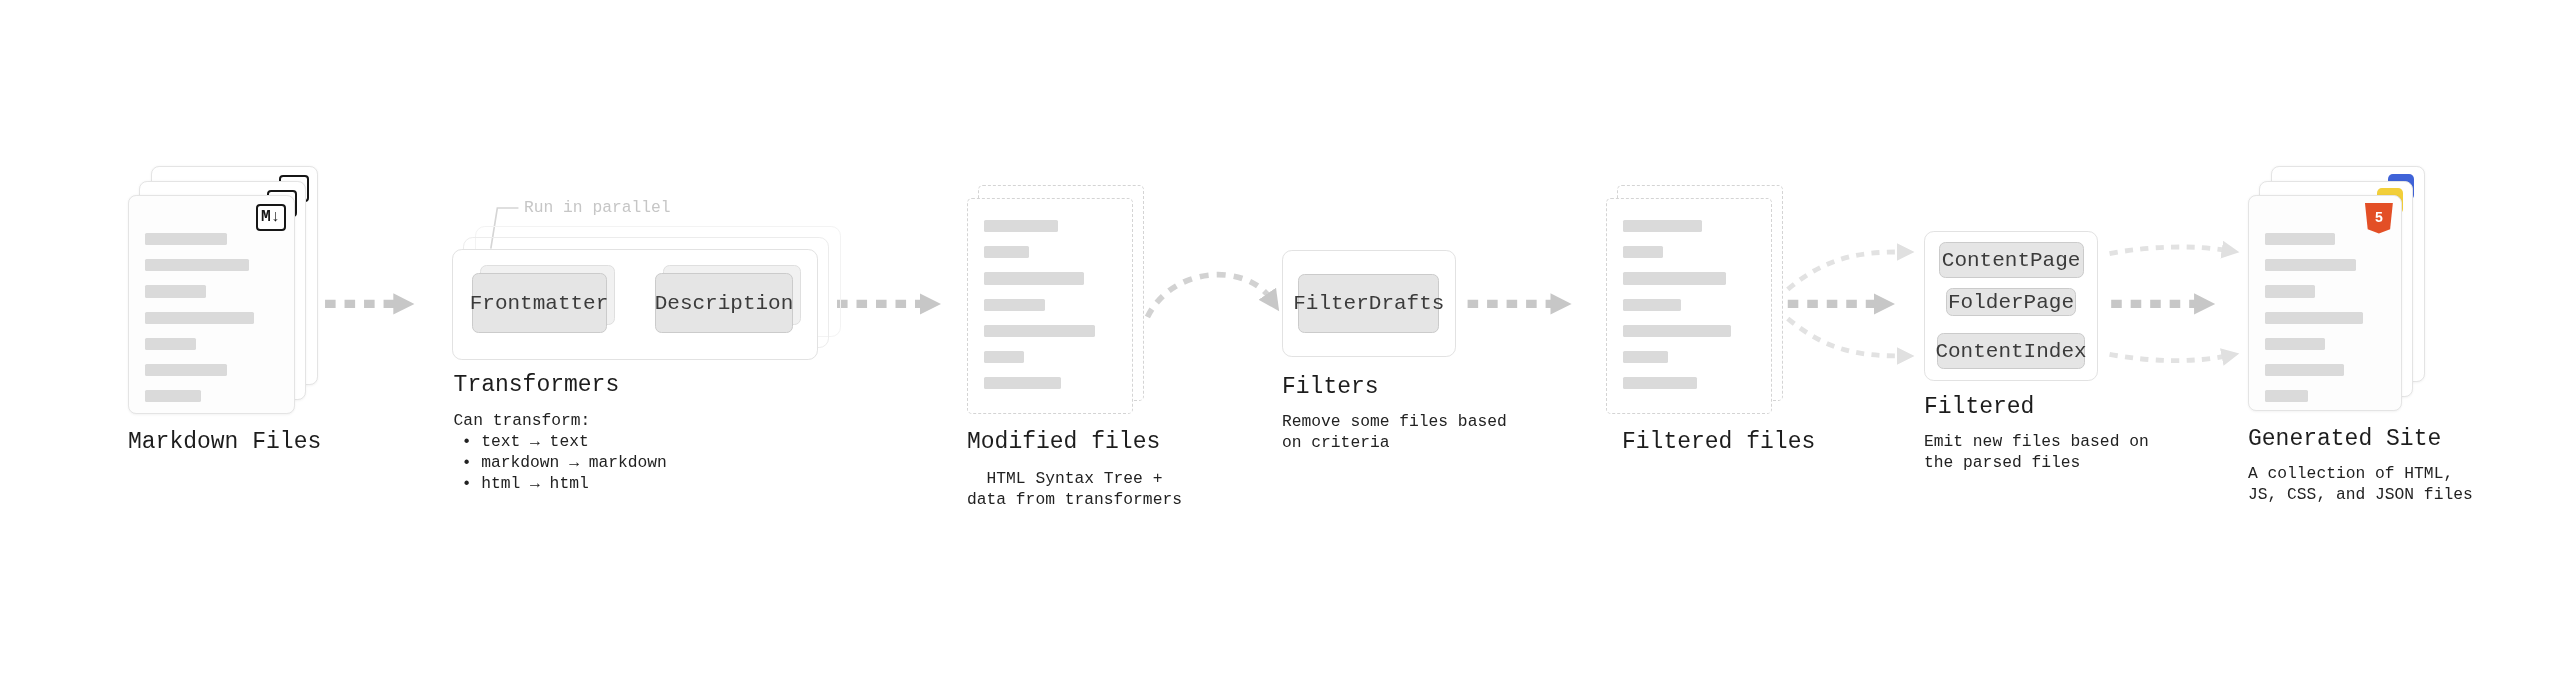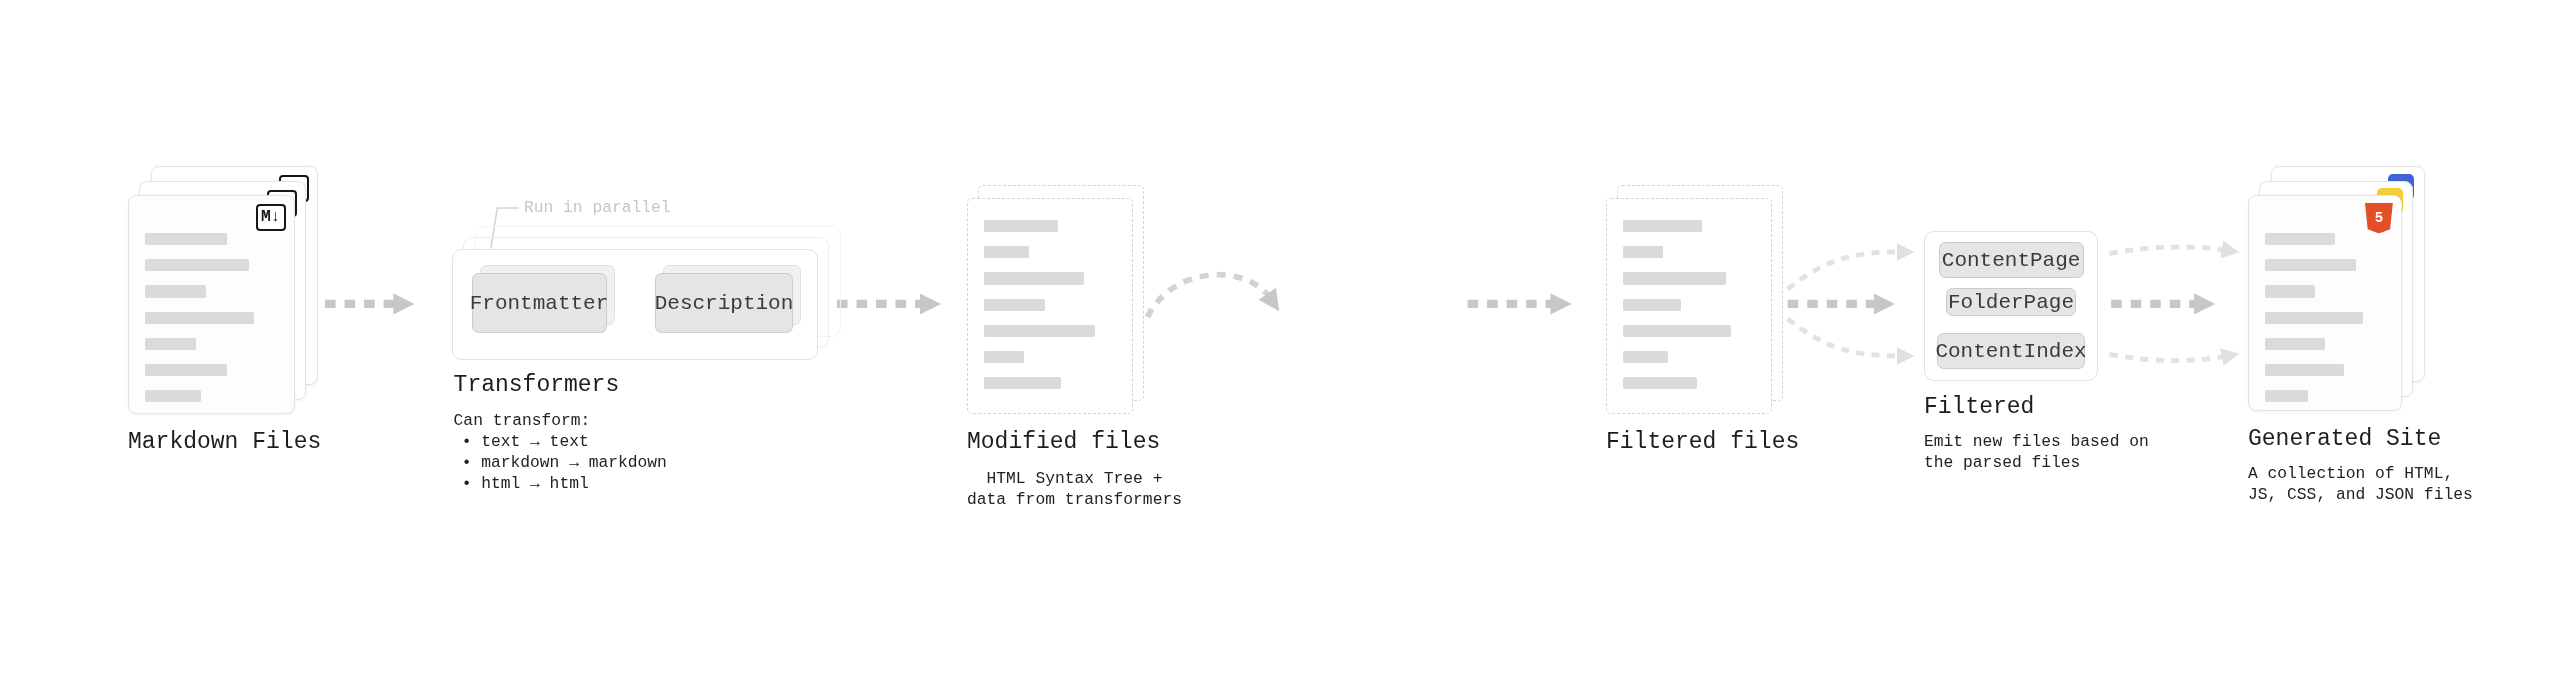--- a/index.html
+++ b/index.html
@@ -138,35 +138,44 @@
         <div class="bar" style="width:58%"></div>
       </div>
     </div>
     <div class="node-title" style="left:0; top:244px;">Modified files</div>
     <div class="node-desc" style="left:0; top:283px;">
       <div>HTML Syntax Tree +</div>
       <div>data from transformers</div>
     </div>
   </div>
 
+  <div class="node" style="left:1282px; top:250px; width:268px; height:268px;">
+    <div class="panel" style="left:0; top:0; width:174px; height:107px;"></div>
+    <div class="chip" style="left:16.3px; top:24.4px; width:141px; height:59px;">FilterDrafts</div>
+    <div class="node-title" style="left:0; top:124px;">Filters</div>
+    <div class="node-desc" style="left:0; top:161px;">
+      <div>Remove some files based</div>
+      <div>on criteria</div>
+    </div>
+  </div>
 
   <div class="node" style="left:1606px; top:185px; width:228px; height:341px;">
     <div class="card dashed" style="left:11.4px; top:0; width:166px; height:216px;"></div>
     <div class="card dashed" style="left:0; top:13px; width:166px; height:216px;">
       <div class="lines no-badge">
         <div class="bar" style="width:60%"></div>
         <div class="bar" style="width:30%"></div>
         <div class="bar" style="width:78%"></div>
         <div class="bar" style="width:44%"></div>
         <div class="bar" style="width:82%"></div>
         <div class="bar" style="width:34%"></div>
         <div class="bar" style="width:56%"></div>
       </div>
     </div>
-    <div class="node-title" style="left:0; top:244px;">Filtered files</div>
+    <div class="node-title" style="left:16px; top:244px;">Filtered files</div>
   </div>
 
   <div class="node" style="left:1924px; top:231px; width:268px; height:293px;">
     <div class="panel" style="left:0; top:0; width:174px; height:150px;"></div>
     <div class="chip" style="left:14.6px; top:11.4px; width:145px; height:36px;">ContentPage</div>
     <div class="chip" style="left:22px; top:57px; width:130px; height:28px;">FolderPage</div>
     <div class="chip" style="left:13px; top:102px; width:148px; height:36px;">ContentIndex</div>
     <div class="node-title" style="left:0; top:163px;">Filtered</div>
     <div class="node-desc" style="left:0; top:200px;">
       <div>Emit new files based on</div>

